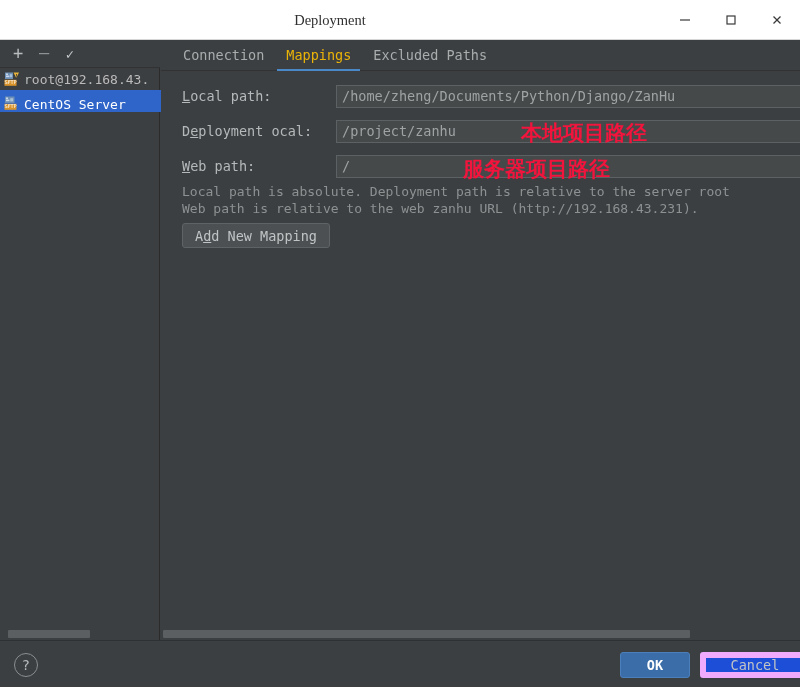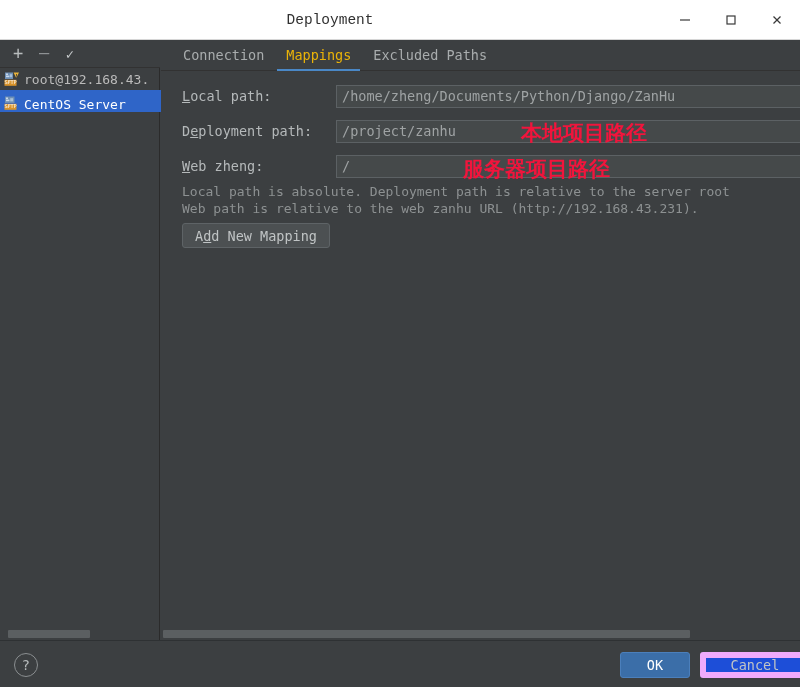--- a/index.html
+++ b/index.html
@@ -20,21 +20,21 @@
     position: absolute; top: 0; left: 0;
     width: 800px; height: 40px;
     background: #ffffff;
     border-bottom: 1px solid #d6d6d6;
   }
   .titlebar-title {
     position: absolute; left: 0; top: 0;
     width: 660px; height: 40px;
     line-height: 40px;
     text-align: center;
-    font-family: Liberation Mono, monospace;
+    font-family: Liberation Serif, serif;
     font-size: 14.5px;
     color: #303030;
   }
   .win-btns {
     position: absolute; right: 0; top: 0;
     height: 40px; display: flex; align-items: center;
   }
   .win-btn {
     width: 46px; height: 40px;
     display: flex; align-items: center; justify-content: center;
@@ -241,21 +241,21 @@
     height: 26px;
     display: flex; align-items: center; justify-content: center;
     font-size: 13.5px;
     border-radius: 3px;
   }
   .btn-ok {
     left: 620px; width: 70px;
     background: #3b6ea8;
     border: 1px solid #4b7fbb;
     color: #ffffff;
-    font-weight: normal;
+    font-weight: bold;
   }
   .btn-cancel {
     left: 700px; width: 110px;
     background: #1d4ed8;
     border: 6px solid #f0abfc;
     color: #c0c4c5;
   }
 </style>
 </head>
 <body>
@@ -335,26 +335,26 @@
       </div>
 
       <div class="form">
 
         <div class="row r1">
           <span class="field-label lbl-local"><u>L</u><span>ocal path:</span></span>
           <div class="text-field">/home/zheng/Documents/Python/Django/ZanHu</div>
         </div>
 
         <div class="row r2">
-          <span class="field-label lbl-deploy"><span>D</span><u>e</u><span>ployment path:</span></span>
+          <span class="field-label lbl-deploy"><span>D</span><u>e</u><span>ployment ocal:</span></span>
           <div class="text-field">/project/zanhu</div>
         </div>
 
         <div class="row r3">
-          <span class="field-label lbl-web"><u>W</u><span>eb zheng:</span></span>
+          <span class="field-label lbl-web"><u>W</u><span>eb path:</span></span>
           <div class="text-field">/</div>
         </div>
 
         <div class="hint">
           <div>Local path is absolute. Deployment path is relative to the server root</div>
           <div>Web path is relative to the web zanhu URL (http://192.168.43.231).</div>
         </div>
 
         <div class="add-mapping">
           <span>A</span>

